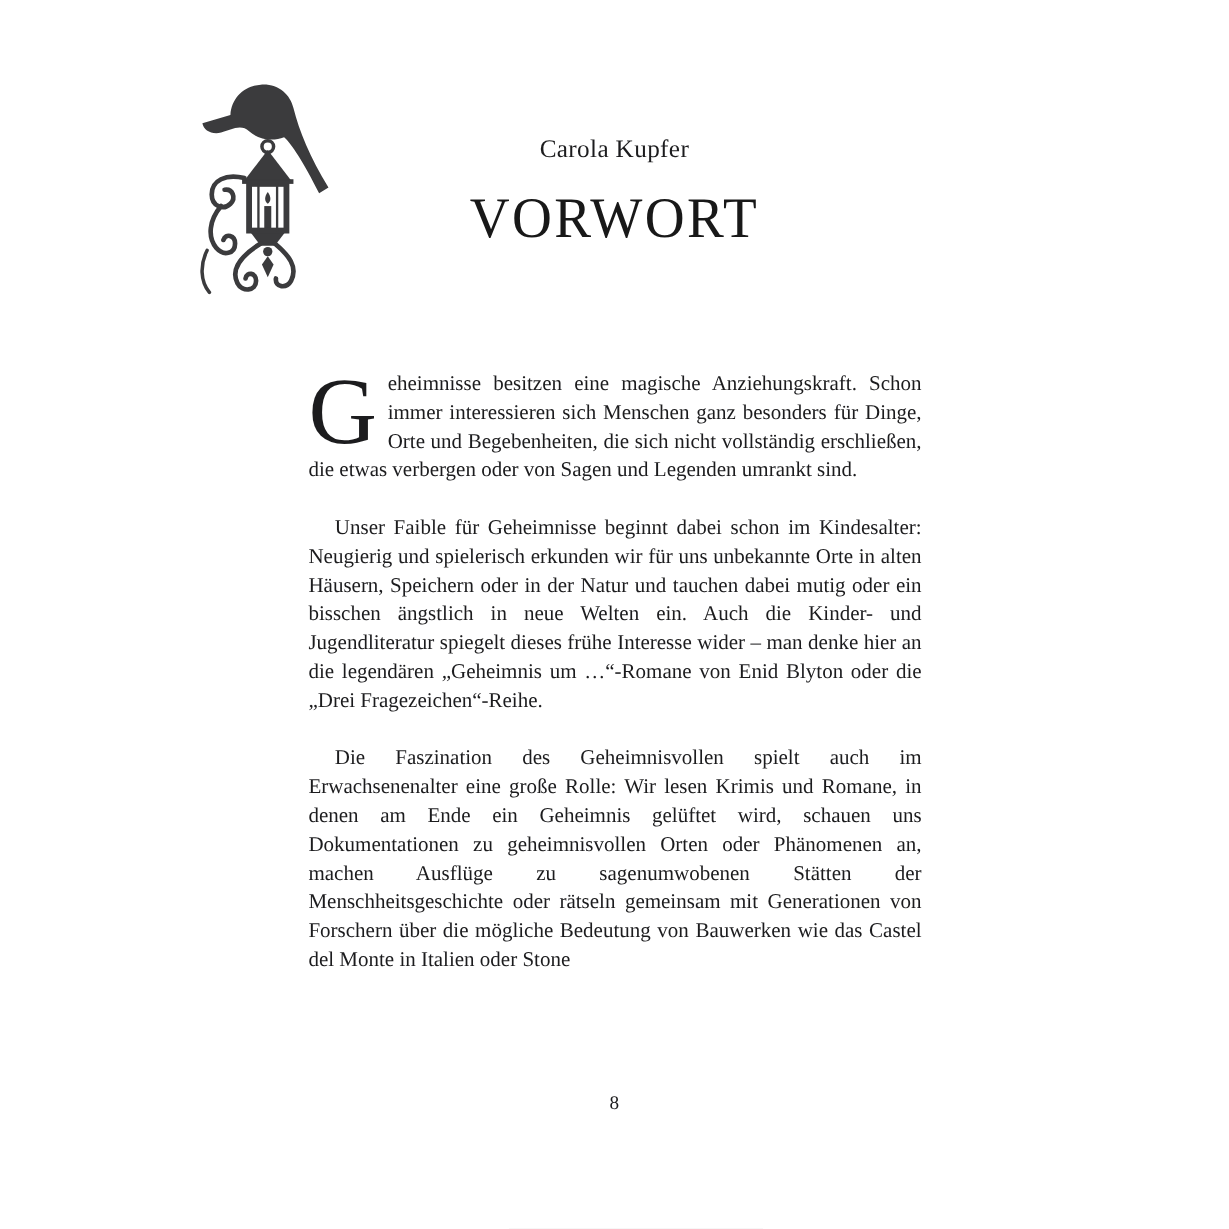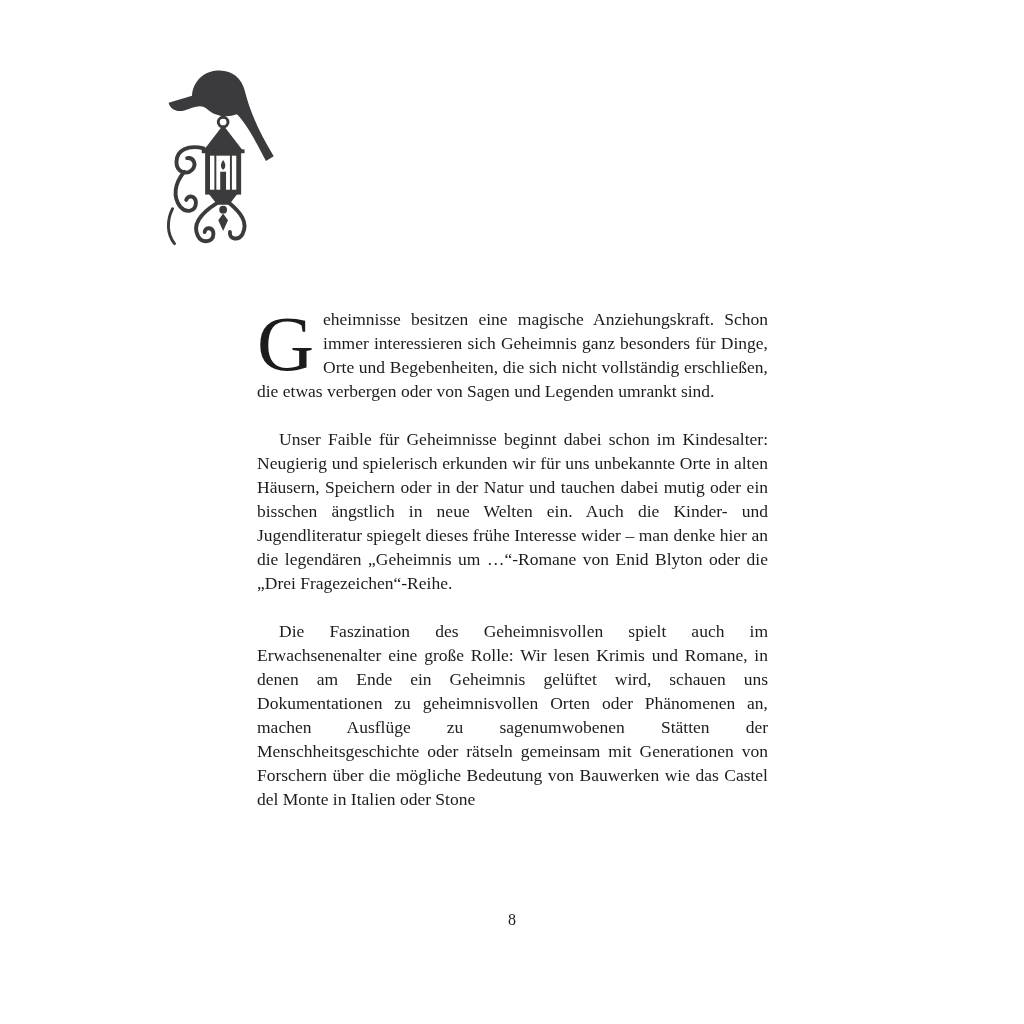--- a/index.html
+++ b/index.html
@@ -91,22 +91,26 @@
 
         <path d="M40,96 C24,92 12,98 12,110 C12,120 22,124 28,118 C33,113 30,105 23,106" stroke-width="4"></path>
         <path d="M20,120 C10,132 8,146 16,156 C22,163 32,161 32,152 C32,145 24,143 22,149" stroke-width="4"></path>
         <path d="M54,152 C38,162 28,174 34,186 C38,194 50,193 50,184 C50,177 42,176 41,182" stroke-width="4"></path>
         <path d="M66,152 C78,162 86,172 80,184 C76,191 66,190 67,182" stroke-width="4"></path>
         <path d="M8,158 C2,170 2,184 10,194" stroke-width="3"></path>
       </g>
     </svg>
   </div>
 
+  <div class="header">
+    <div class="author">Carola Kupfer</div>
+    <h1 class="title">VORWORT</h1>
+  </div>
 
   <div class="body-text">
-    <p class="para"><span class="dropcap">G</span><span>eheimnisse besitzen eine magische Anziehungskraft. Schon immer interessieren sich Geheimnis ganz besonders für Dinge, Orte und Begebenheiten, die sich nicht vollständig erschließen, die etwas verbergen oder von Sagen und Legenden umrankt sind.</span></p>
+    <p class="para"><span class="dropcap">G</span><span>eheimnisse besitzen eine magische Anziehungskraft. Schon immer interessieren sich Menschen ganz besonders für Dinge, Orte und Begebenheiten, die sich nicht vollständig erschließen, die etwas verbergen oder von Sagen und Legenden umrankt sind.</span></p>
     <p class="para indent">Unser Faible für Geheimnisse beginnt dabei schon im Kindesalter: Neugierig und spielerisch erkunden wir für uns unbekannte Orte in alten Häusern, Speichern oder in der Natur und tauchen dabei mutig oder ein bisschen ängstlich in neue Welten ein. Auch die Kinder- und Jugendliteratur spiegelt dieses frühe Interesse wider – man denke hier an die legendären „Geheimnis um …“-Romane von Enid Blyton oder die „Drei Fragezeichen“-Reihe.</p>
     <p class="para indent">Die Faszination des Geheimnisvollen spielt auch im Erwachsenenalter eine große Rolle: Wir lesen Krimis und Romane, in denen am Ende ein Geheimnis gelüftet wird, schauen uns Dokumentationen zu geheimnisvollen Orten oder Phänomenen an, machen Ausflüge zu sagenumwobenen Stätten der Menschheitsgeschichte oder rätseln gemeinsam mit Generationen von Forschern über die mögliche Bedeutung von Bauwerken wie das Castel del Monte in Italien oder Stone</p>
   </div>
 
   <div class="page-number">8</div>
 
 </div>
 
 </body></html>

